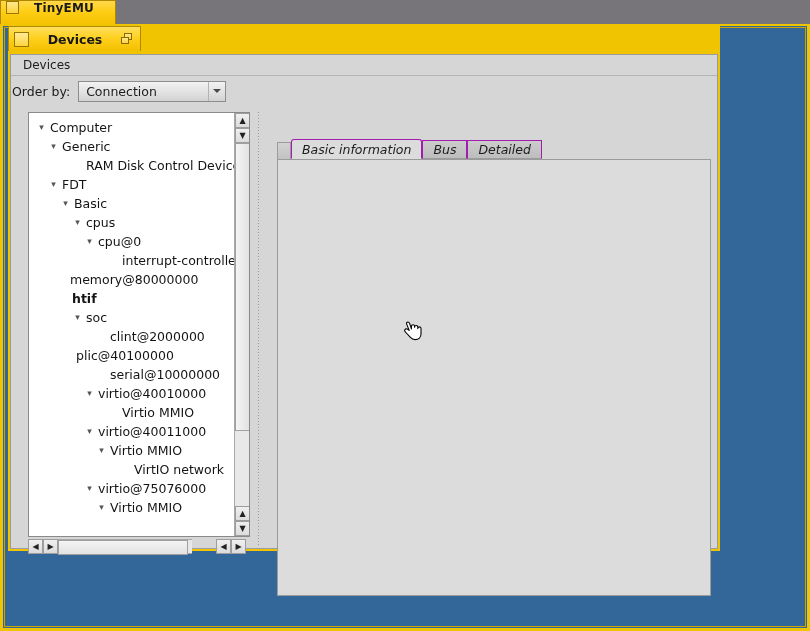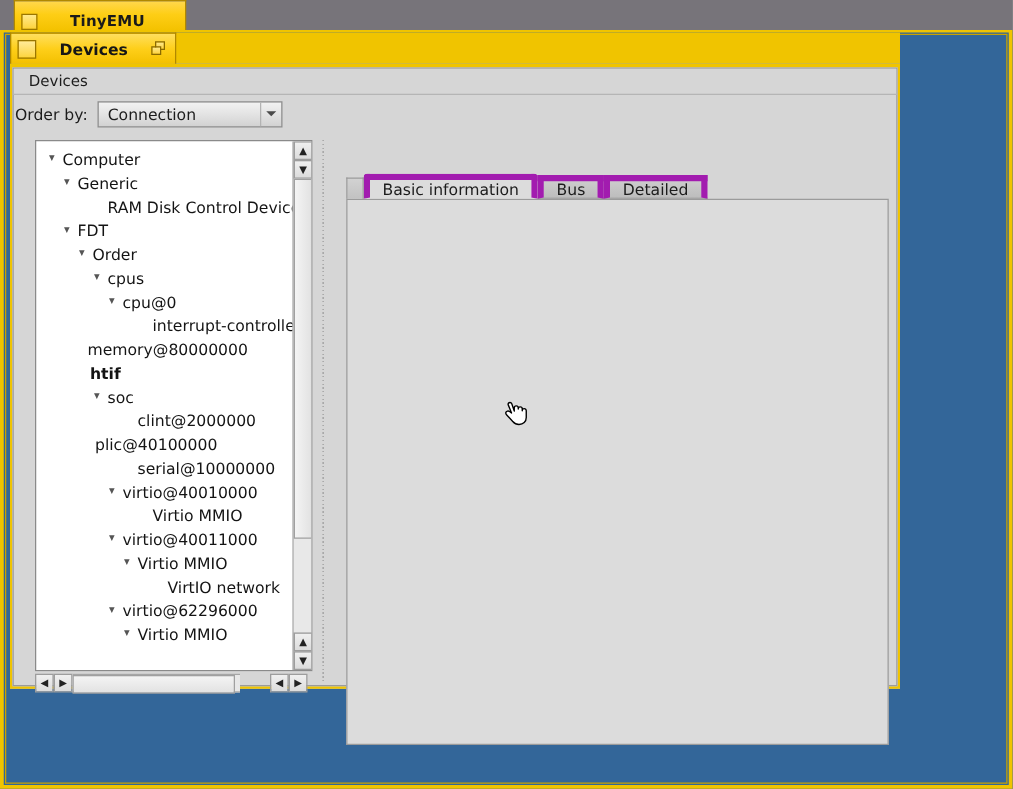--- a/index.html
+++ b/index.html
@@ -13,26 +13,26 @@
 
   
   #desktop {
     position: absolute; left: 0; top: 0;
     width: 810px; height: 631px;
     background: #77747a;
   }
 
   
   .tiny-tab {
-    position: absolute; left: 11px; top: 0;
-    width: 138px; height: 24px;
+    position: absolute; left: 0; top: 0;
+    width: 116px; height: 24px;
     background: linear-gradient(to bottom, #ffd84d 0%, #fece16 45%, #f4c200 100%);
     border: 1px solid #b08800;
     border-bottom: none;
-    display: flex; align-items: flex-end;
+    display: flex; align-items: flex-start;
     padding-left: 5px;
     z-index: 40;
   }
   .tiny-tab .sqicon {
     width: 13px; height: 13px;
     background: linear-gradient(to bottom, #ffe98c, #fdd33c);
     border: 1px solid #9a7600;
     flex: 0 0 auto;
   }
   .tiny-tab .label {
@@ -270,24 +270,25 @@
     background: linear-gradient(to bottom,#d2d2d2,#c2c2c2);
     border: 1px solid #9b9b9b;
     border-bottom: none;
   }
   .tab {
     height: 19px;
     padding: 0 10px;
     display: flex; align-items: center;
     font-size: 12.5px; color: #1c1c1c;
     background: linear-gradient(to bottom,#cccccc,#bdbdbd);
-    border: 5px solid #a21caf;
+    border: 1px solid #a21caf;
     border-bottom: 1px solid #9b9b9b;
     margin-right: 0px;
     white-space: nowrap;
+    font-style: italic;
   }
   .tab.active {
     height: 20px;
     background: #dcdcdc;
     border-bottom: 1px solid #dcdcdc;
     border-top-left-radius: 3px;
     border-top-right-radius: 3px;
     z-index: 2;
   }
   .tabcontent {
@@ -362,21 +363,21 @@
                 <div class="tree-row" style="padding-left: 42px;">
                   <span class="twisty empty"></span>
                   <span class="tlabel">RAM Disk Control Device</span>
                 </div>
                 <div class="tree-row" style="padding-left: 18px;">
                   <span class="twisty">▾</span>
                   <span class="tlabel">FDT</span>
                 </div>
                 <div class="tree-row" style="padding-left: 30px;">
                   <span class="twisty">▾</span>
-                  <span class="tlabel">Order</span>
+                  <span class="tlabel">Basic</span>
                 </div>
                 <div class="tree-row" style="padding-left: 42px;">
                   <span class="twisty">▾</span>
                   <span class="tlabel">cpus</span>
                 </div>
                 <div class="tree-row" style="padding-left: 54px;">
                   <span class="twisty">▾</span>
                   <span class="tlabel">cpu@0</span>
                 </div>
                 <div class="tree-row" style="padding-left: 78px;">
@@ -422,21 +423,21 @@
                 <div class="tree-row" style="padding-left: 66px;">
                   <span class="twisty">▾</span>
                   <span class="tlabel">Virtio MMIO</span>
                 </div>
                 <div class="tree-row" style="padding-left: 90px;">
                   <span class="twisty empty"></span>
                   <span class="tlabel">VirtIO network</span>
                 </div>
                 <div class="tree-row" style="padding-left: 54px;">
                   <span class="twisty">▾</span>
-                  <span class="tlabel">virtio@62296000</span>
+                  <span class="tlabel">virtio@75076000</span>
                 </div>
                 <div class="tree-row" style="padding-left: 66px;">
                   <span class="twisty">▾</span>
                   <span class="tlabel">Virtio MMIO</span>
                 </div>
               </div>
 
             <div class="vscroll">
               <div class="btns-top">
                 <div class="sb-btn">▲</div>

